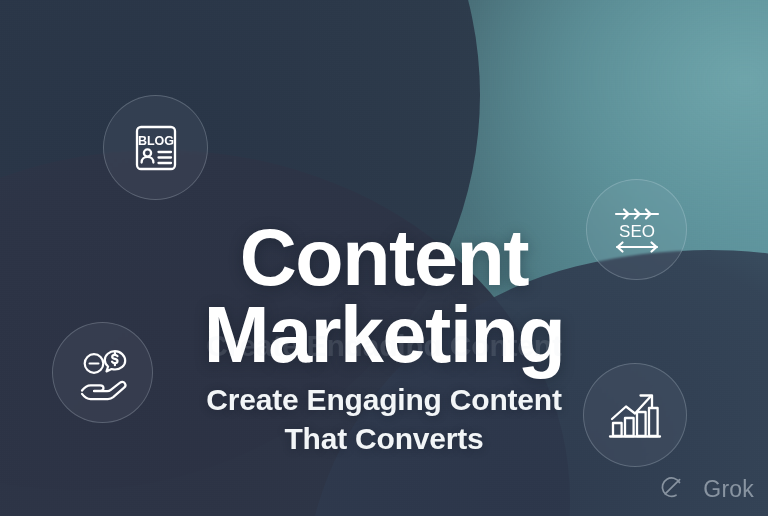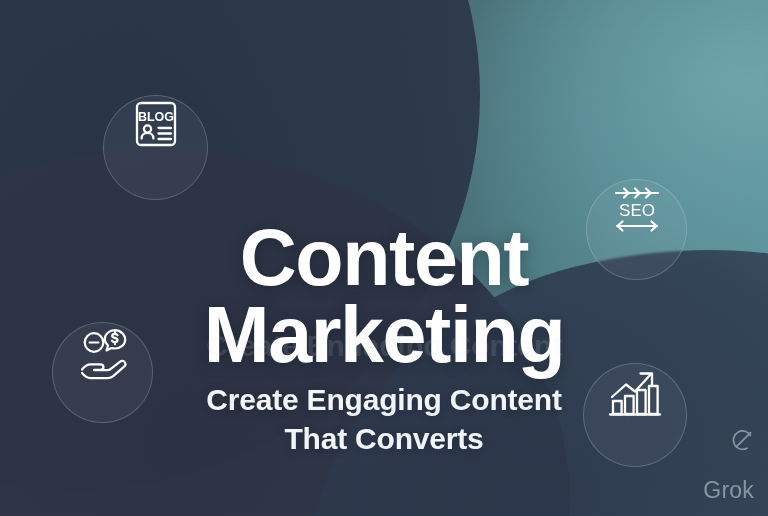--- a/index.html
+++ b/index.html
@@ -145,40 +145,39 @@
     height:30px;
   }
 
   
   .badge{
     position:absolute;
     border-radius:50%;
     background:rgba(233,243,248,.055);
     border:1px solid rgba(225,238,244,.22);
     display:flex;
-    align-items:flex-start;
+    align-items:center;
     justify-content:center;
     box-sizing:border-box;
     backdrop-filter:blur(1px);
   }
   .badge svg{display:block;}
   .badge-blog{ left:103px; top:95px;  width:105px; height:105px; }
   .badge-seo{  left:586px; top:179px; width:101px; height:101px; }
   .badge-coin{ left:52px;  top:322px; width:101px; height:101px; }
   .badge-chart{left:583px; top:363px; width:104px; height:104px; }
 
   
   .watermark{
     position:absolute;
     right:14px; bottom:12px;
     display:flex;
-    align-items:flex-end;
+    align-items:flex-start;
     gap:20px;
     opacity:.55;
-    flex-direction:column;
   }
   .watermark .wm-text{
     font-size:23px;
     font-weight:400;
     color:#cfd8e0;
     letter-spacing:.2px;
   }
 </style>
 </head>
 <body>

